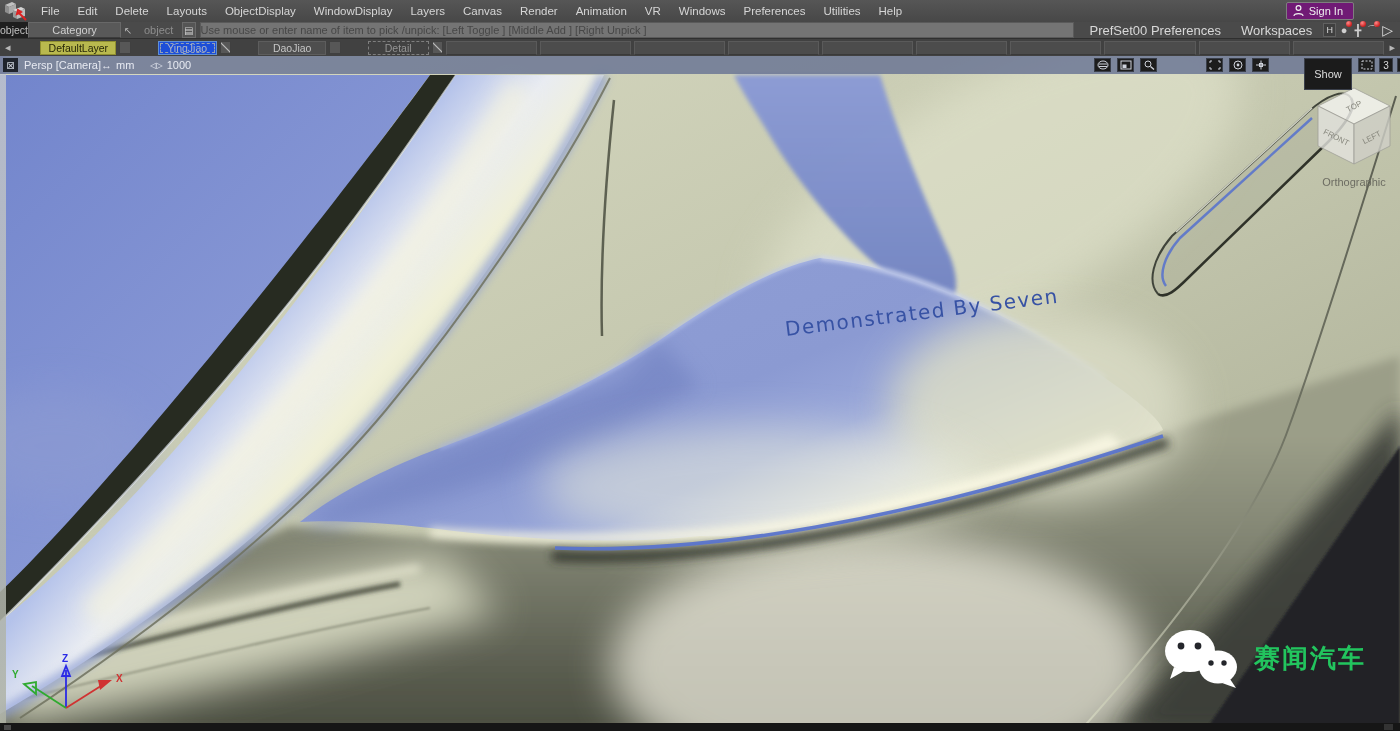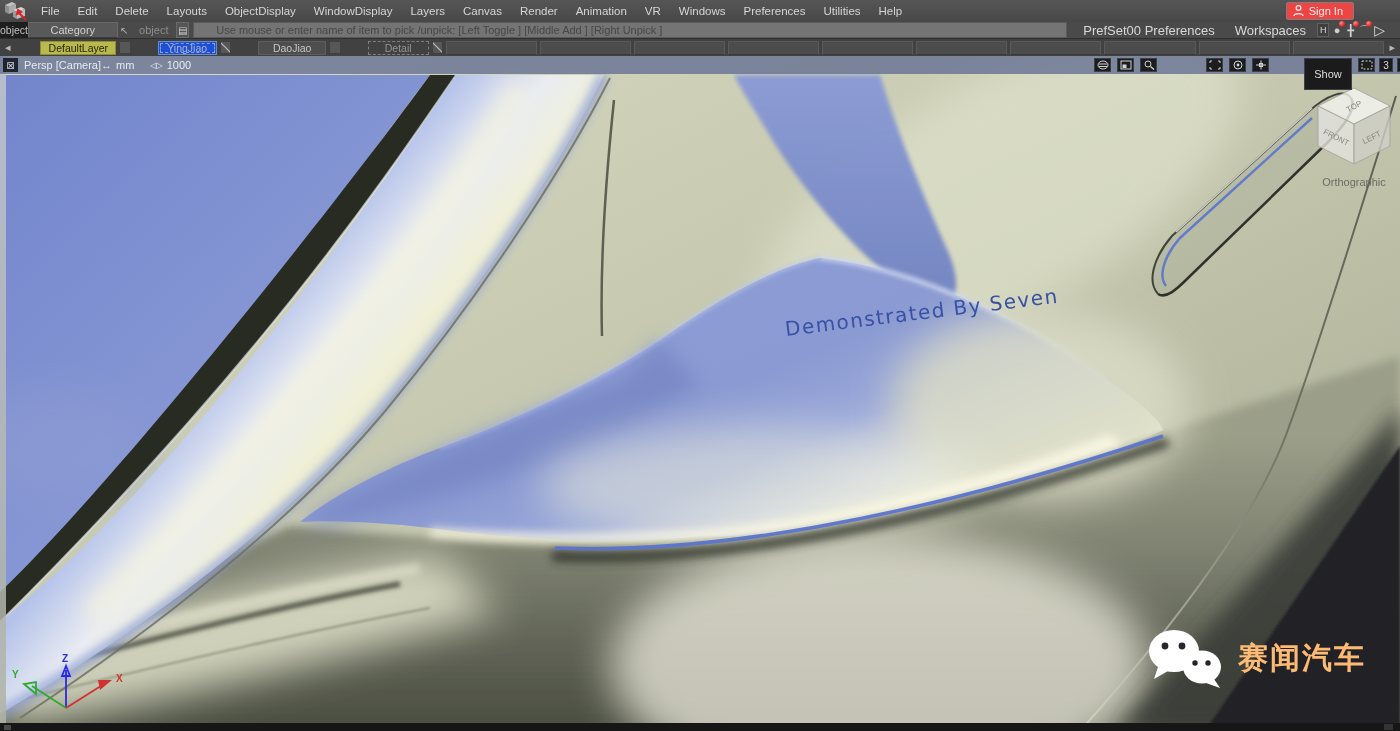--- a/index.html
+++ b/index.html
@@ -9,35 +9,35 @@
     background:#4a4a4a;
     font-family:"Liberation Sans","DejaVu Sans",sans-serif;
     -webkit-font-smoothing:antialiased;
   }
   
   .menubar{position:absolute;top:0;left:0;right:0;height:22px;z-index:40;
     display:flex;align-items:center;background:linear-gradient(#565656,#474747);}
   .app-logo{width:26px;height:20px;margin:0 4px 0 2px;flex:0 0 auto;}
   .menu-item{color:#d6d6d6;font-size:11.5px;padding:0 9px;cursor:default;white-space:nowrap;}
   .signin{position:absolute;right:46px;top:2px;height:18px;padding:0 10px 0 6px;
-    background:#ef4444;border:1px solid #7e7e7e;border-radius:2px;
+    background:#701a75;border:1px solid #7e7e7e;border-radius:2px;
     display:flex;align-items:center;gap:5px;color:#efefef;font-size:11px;z-index:45;}
   
-  .pickbar{position:absolute;top:22px;left:0;right:12px;height:16px;z-index:40;
+  .pickbar{position:absolute;top:22px;left:0;right:4px;height:16px;z-index:40;
     background:#4a4a4a;display:flex;align-items:stretch;}
   .obj-label{width:30px;background:#1e1e1e;color:#c0c0c0;font-size:10.5px;
     display:flex;align-items:center;justify-content:center;}
   .category-btn{width:130px;background:#595959;border:1px solid #686868;border-bottom-color:#3d3d3d;
     color:#cfcfcf;font-size:11px;display:flex;align-items:center;justify-content:center;}
   .mini-glyph{width:20px;color:#b9b9b9;font-size:10px;display:flex;align-items:center;justify-content:center;}
   .obj-field{width:66px;color:#8d8d8d;font-size:11px;display:flex;align-items:center;justify-content:center;}
   .list-btn{width:18px;margin-right:4px;background:#555;border:1px solid #6a6a6a;color:#cfcfcf;
     font-size:10px;display:flex;align-items:center;justify-content:center;}
   .prompt-field{flex:0 0 874px;background:#747474;border:1px solid #5a5a5a;
-    color:#474747;font-size:11px;display:flex;align-items:center;padding-left:22px;white-space:nowrap;overflow:hidden;text-align:center;}
+    color:#474747;font-size:11px;display:flex;align-items:center;padding-left:0;white-space:nowrap;overflow:hidden;text-align:center;}
   .prefset-btn,.workspaces-btn{color:#d8d8d8;font-size:13px;display:flex;align-items:center;
     padding:0 10px;white-space:nowrap;}
   .prefset-btn{margin-left:6px;}
   .icon-box{width:17px;height:14px;align-self:center;margin:0 1px;background:#3f3f3f;border:1px solid #606060;
     color:#d8d8d8;font-size:9px;display:flex;align-items:center;justify-content:center;position:relative;}
   .icon-plain{background:none;border:none;color:#cfcfcf;font-size:11px;}
   .red-dot::after{content:"";position:absolute;top:-2px;right:-2px;width:6px;height:6px;
     border-radius:50%;background:radial-gradient(circle at 35% 30%,#ff8a8a,#cc1f1f 70%);}
   .expand-arrow{color:#d8d8d8;font-size:14px;display:flex;align-items:center;padding:0 3px;}
   
@@ -65,21 +65,21 @@
   .vp-cluster{position:absolute;top:2px;display:flex;gap:6px;}
   .vp-icon{width:17px;height:14px;background:#1d1d1d;border:1px solid #3a3f4a;
     display:flex;align-items:center;justify-content:center;}
   .vp-icon svg{display:block;}
   .show-btn{position:absolute;top:2px;left:1304px;width:48px;height:32px;background:#1b1b1b;
     color:#dcdcdc;font-size:11px;display:flex;align-items:center;justify-content:center;border:1px solid #3a3f4a;}
   .n3-btn{width:14px;height:14px;background:#1b1b1b;color:#dcdcdc;font-size:10px;
     display:flex;align-items:center;justify-content:center;border:1px solid #3a3f4a;}
   
   .watermark{position:absolute;right:34px;bottom:42px;z-index:15;display:flex;align-items:center;gap:12px;}
-  .watermark-text{color:#fdba74;font-size:30px;font-weight:bold;letter-spacing:2px;
+  .watermark-text{color:#22c55e;font-size:26px;font-weight:bold;letter-spacing:2px;
     font-family:"DejaVu Sans","Liberation Sans",sans-serif;}
 </style>
 </head>
 <body>
 
 <svg class="viewport" viewBox="0 0 1400 675" preserveAspectRatio="none">
   <defs>
     <linearGradient id="gBody" x1="0%" y1="0%" x2="100%" y2="100%">
       <stop offset="0" stop-color="#d8dac2"></stop>
         <stop offset="0.5" stop-color="#c4c7ae"></stop>

